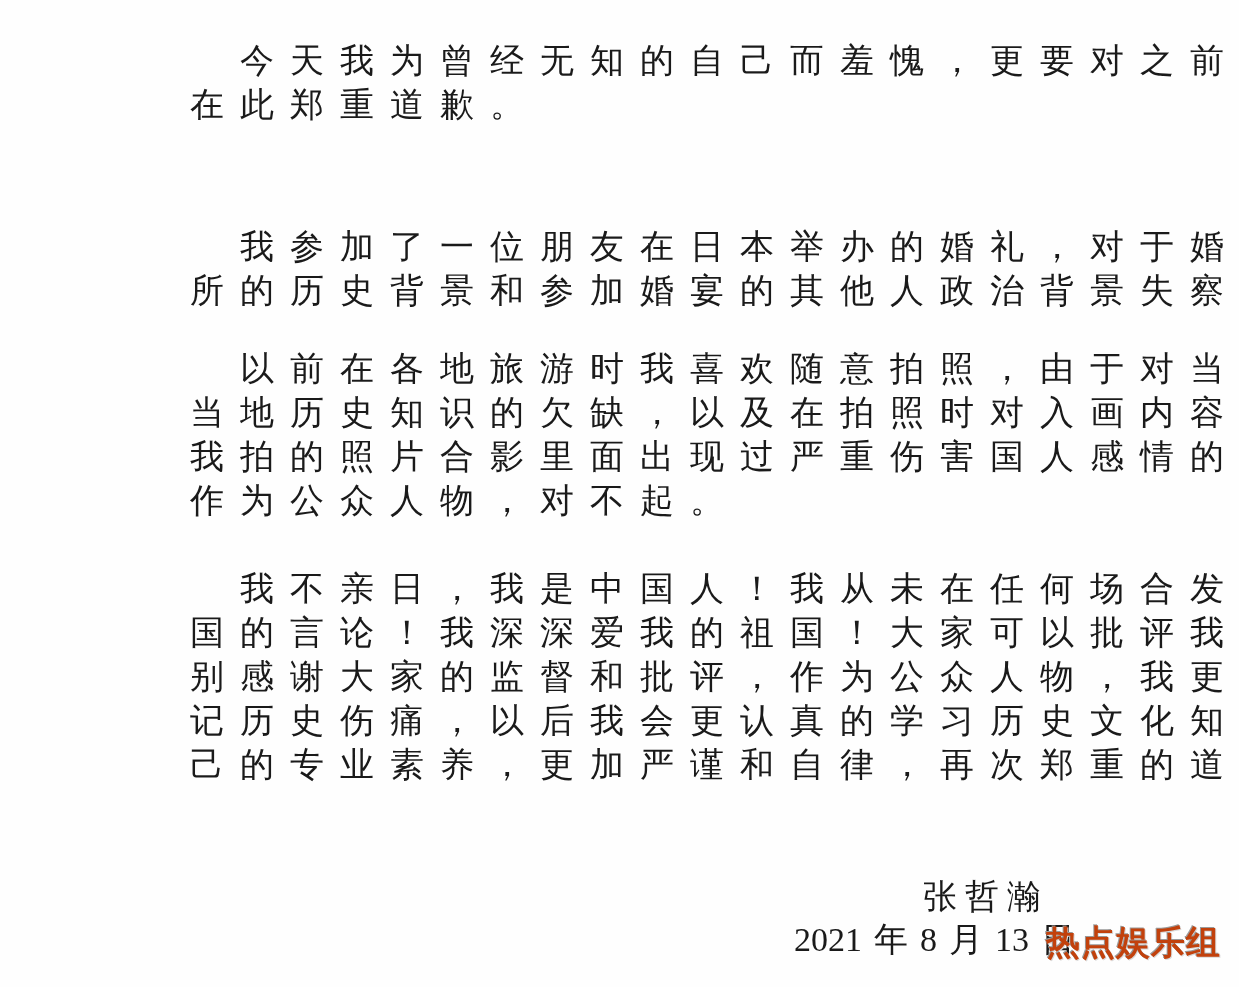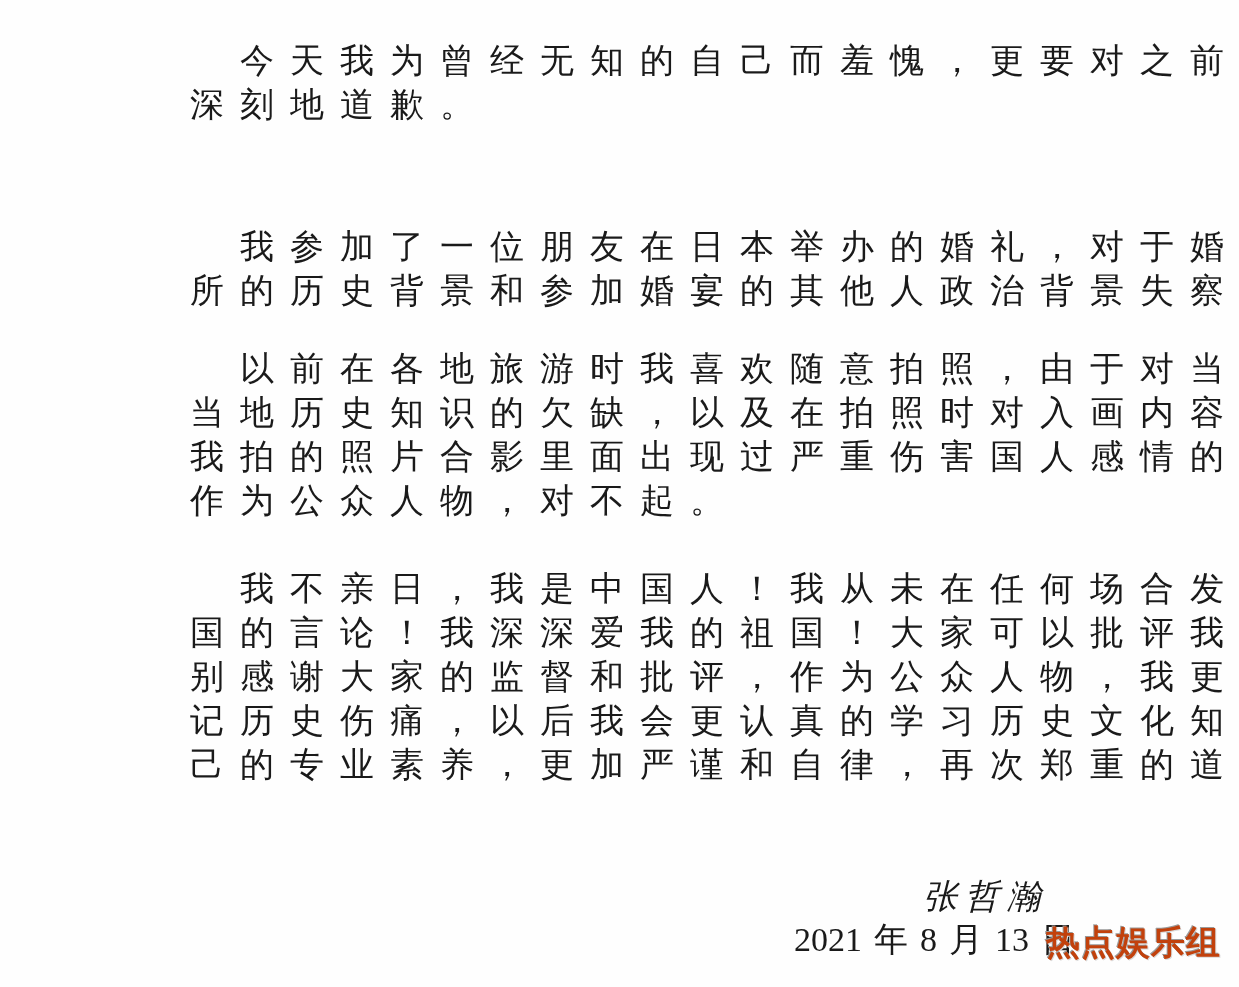--- a/index.html
+++ b/index.html
@@ -43,21 +43,20 @@
     #p4 { top: 566px; }
     .signature {
       position: absolute;
       right: 190px;
       top: 874px;
       font-size: 34px;
       line-height: 44px;
       letter-spacing: 8px;
       white-space: nowrap;
       text-align: center;
-      font-style: italic;
     }
     .date {
       position: absolute;
       left: 794px;
       top: 918px;
       font-size: 34px;
       line-height: 44px;
       white-space: nowrap;
       font-family: "Liberation Serif", "DejaVu Serif", serif;
     }
@@ -77,21 +76,21 @@
       letter-spacing: 1px;
     }
   </style>
 </head>
 <body>
 
 <div class="page">
 
   <div class="para" id="p1">
     <span class="line indent">今天我为曾经无知的自己而羞愧，更要对之前不当行为</span>
-    <span class="line">深刻地道歉。</span>
+    <span class="line">在此郑重道歉。</span>
   </div>
 
   <div class="para" id="p2">
     <span class="line indent">我参加了一位朋友在日本举办的婚礼，对于婚礼举办场</span>
     <span class="line">所的历史背景和参加婚宴的其他人政治背景失察，这是我的</span>
   </div>
 
   <div class="para" id="p3">
     <span class="line indent">以前在各地旅游时我喜欢随意拍照，由于对当地建筑物</span>
     <span class="line">当地历史知识的欠缺，以及在拍照时对入画内容的不谨慎，</span>

